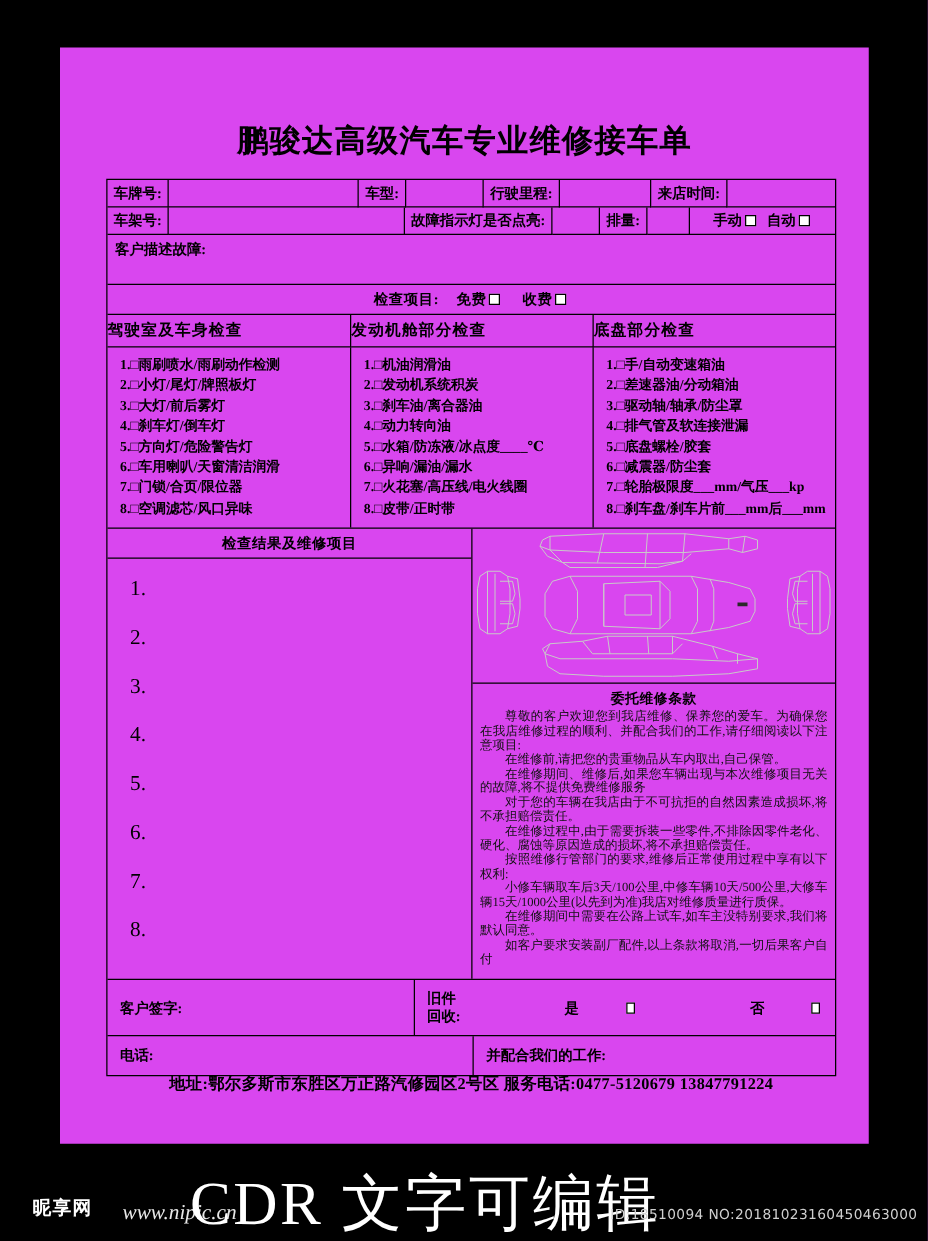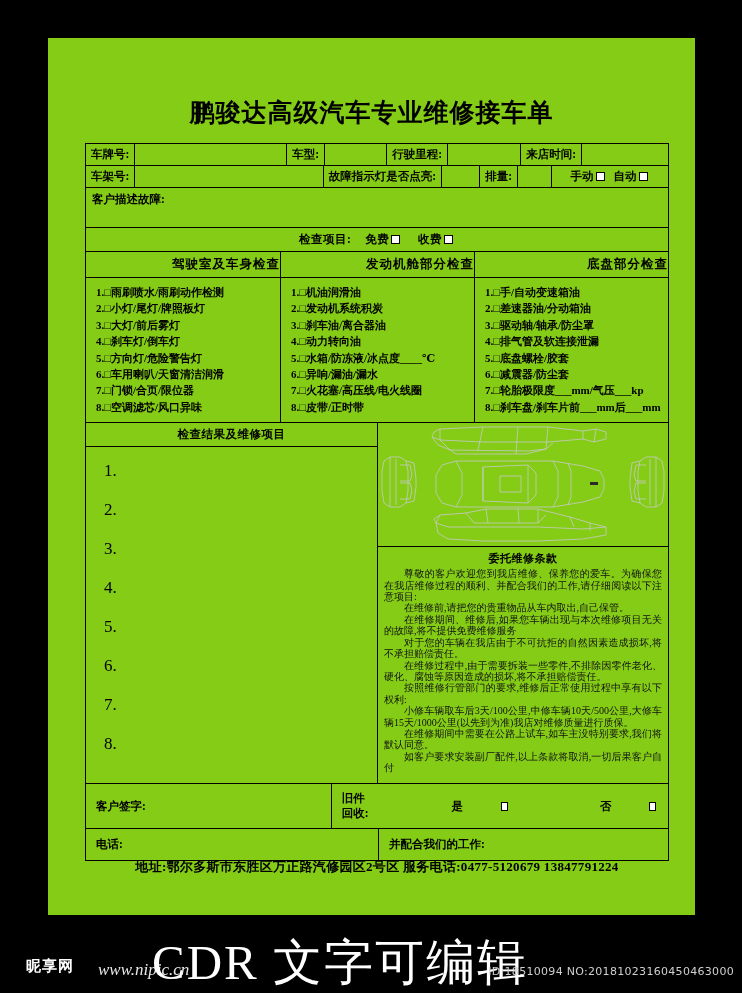--- a/index.html
+++ b/index.html
@@ -9,21 +9,21 @@
     font-family: "Liberation Serif", "DejaVu Serif", serif;
     overflow: hidden;
   }
   #root { position: relative; width: 742px; height: 993px; background: #000; }
 
   
   .paper {
     position: absolute;
     left: 48px; top: 38px;
     width: 647px; height: 877px;
-    background: #84cc16;
+    background: #d946ef;
   }
 
   
   .doc-title {
     text-align: center;
     font-size: 25px;
     font-weight: bold;
     letter-spacing: 1px;
     color: #000;
     margin-top: 58px;
@@ -78,21 +78,21 @@
     font-size: 11.5px;
     font-weight: bold;
     padding: 4px 0;
     letter-spacing: .5px;
   }
 
   
   .colhead {
     border-right: 1.2px solid #000;
     border-bottom: 1.2px solid #000;
-    text-align: right;
+    text-align: left;
     font-size: 12.5px;
     font-weight: bold;
     padding: 4px 0;
     letter-spacing: 1px;
   }
   .colhead.last { border-right: none; }
 
   .col-body {
     border-right: 1.2px solid #000;
     padding: 6px 0 7px 10px;

